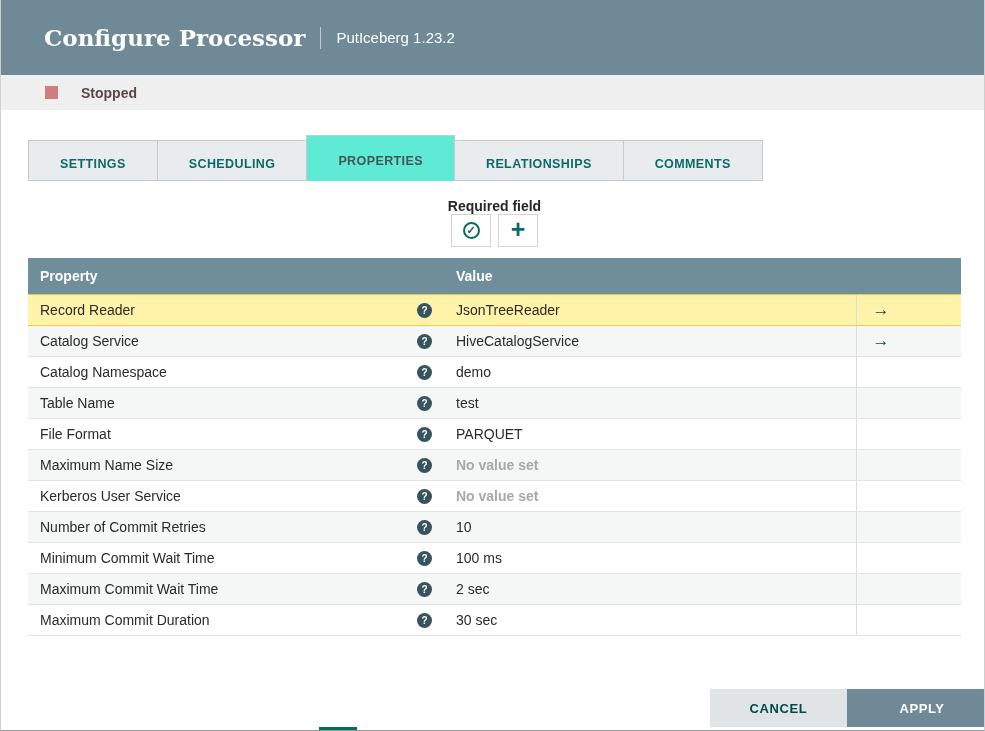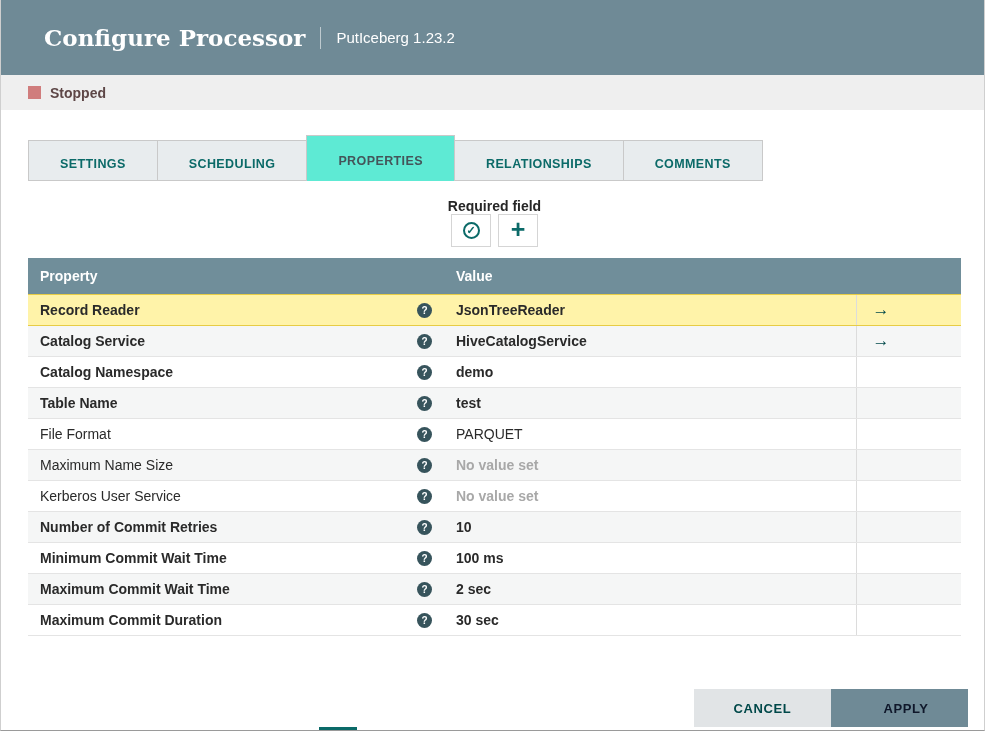--- a/index.html
+++ b/index.html
@@ -23,21 +23,21 @@
     position:relative;width:985px;height:731px;background:#fff;
     border-left:1px solid #cfcfcf;border-right:1px solid #cfcfcf;border-bottom:1px solid #9a9a9a;
     overflow:hidden;
   }
   
   .header{height:75px;background:var(--header-bg);display:flex;align-items:center;padding-left:43px;}
   .header-title{font-family:"DejaVu Serif",serif;font-weight:bold;font-size:23px;color:#fff;}
   .header-divider{width:1px;height:22px;background:rgba(255,255,255,.55);margin:0 15px;}
   .header-subtitle{font-size:15px;color:#ffffff;}
   
-  .status-bar{height:35px;background:#efefef;display:flex;align-items:center;padding-left:27px;gap:9px;}
+  .status-bar{height:35px;background:#efefef;display:flex;align-items:center;padding-left:44px;gap:23px;}
   .status-square{width:13px;height:13px;background:var(--stopped-red);}
   .status-label{font-size:14px;font-weight:bold;color:var(--stopped-text);}
   
   .tab-bar{margin:25px 23px 0 27px;height:46px;display:flex;align-items:flex-end;}
   .tab{background:#e8ecee;border:1px solid #c9c9c9;color:var(--accent-teal);
        font-size:12.5px;font-weight:bold;letter-spacing:.4px;padding:3px 31px;
        height:41px;line-height:40px;margin-right:-1px;cursor:pointer;white-space:nowrap;}
   .tab.active{background:#5eead4;height:46px;line-height:45px;border-bottom:none;color:#44555a;position:relative;z-index:2;}
   
   .toolbar{margin:17px 23px 11px 27px;display:flex;justify-content:space-between;align-items:center;flex-direction:column;}
@@ -50,30 +50,30 @@
   
   table{width:calc(100% - 50px);margin:0 23px 0 27px;border-collapse:collapse;table-layout:fixed;}
   thead th{background:var(--table-header-bg);color:#fff;font-weight:bold;font-size:14px;text-align:left;
            padding:10px 12px;height:35px;}
   col.c-prop{width:416px;} col.c-val{width:auto;} col.c-arrow{width:105px;}
   tbody td{height:31px;padding:0 12px;font-size:14px;color:#2a2a2a;border-bottom:1px solid var(--row-border);}
   tbody tr:nth-child(even){background:var(--row-alt);}
   .prop-cell{display:flex;justify-content:space-between;align-items:center;gap:8px;}
   .help-icon{min-width:15px;width:15px;height:15px;border-radius:50%;background:var(--help-bg);color:#fff;
              font-size:10px;font-weight:bold;display:flex;align-items:center;justify-content:center;cursor:pointer;}
-  tr.bold .prop-name,tr.bold .prop-value{font-weight:bold;}
+  tr.bold .prop-name,tr.bold .prop-value{font-weight:normal;}
   tr.no-value .prop-value{color:var(--muted);font-weight:bold;margin-top:32px;}
   td.arrow-cell{border-left:1px solid #dcdcdc;padding-left:16px;color:var(--teal-dark);font-weight:bold;font-size:17px;cursor:pointer;}
   tr.highlighted td{background:var(--highlight-yellow) !important;border-top:1px solid var(--highlight-border);border-bottom:1px solid var(--highlight-border);}
   
-  .footer{position:absolute;right:16px;bottom:3px;display:flex;align-items:flex-end;}
+  .footer{position:absolute;right:0;bottom:3px;display:flex;align-items:flex-end;}
   .btn{height:38px;min-width:137px;border:none;font-family:inherit;font-size:13px;font-weight:bold;letter-spacing:.6px;
        display:flex;align-items:center;justify-content:center;cursor:pointer;}
   .btn-cancel{background:#e1e4e6;color:var(--teal-dark);}
-  .btn-apply{background:var(--apply-bg);color:#0f172a;padding-left:13px;}
+  .btn-apply{background:var(--apply-bg);color:#ffffff;padding-left:13px;}
   .bottom-artifact{position:absolute;left:318px;bottom:0;width:38px;height:3px;background:var(--accent-teal);}
 </style>
 </head>
 <body>
 
 <div class="dialog">
 
   <div class="header">
     <span class="header-title">Configure Processor</span>
     <span class="header-divider"></span>

